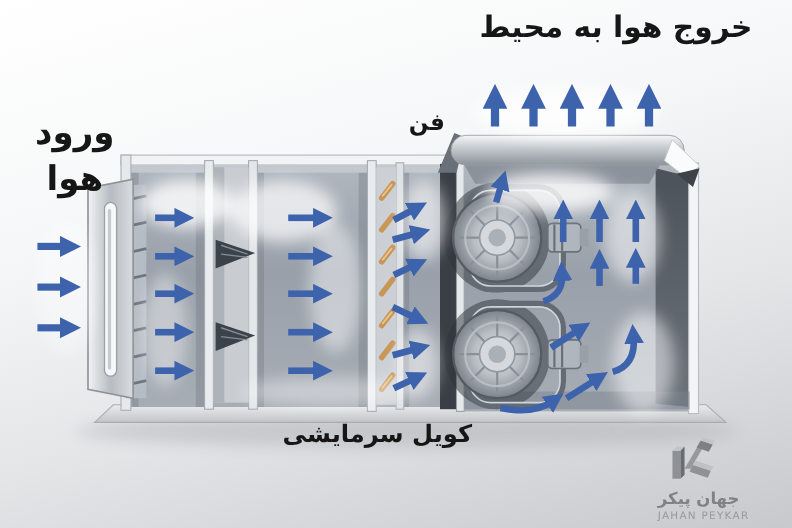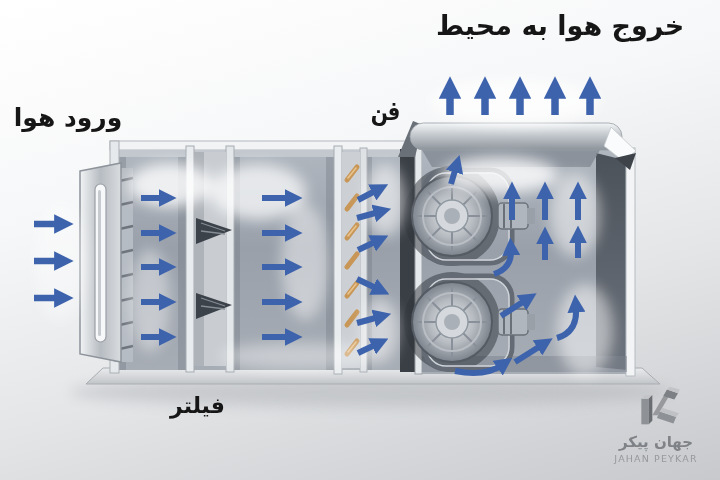--- a/index.html
+++ b/index.html
@@ -3,25 +3,25 @@
 <meta charset="utf-8">
 <style>
   html,body{margin:0;padding:0;width:720px;height:480px;overflow:hidden;
     font-family:"DejaVu Sans",sans-serif;}
   body{background:linear-gradient(165deg,#ffffff 0%,#f6f7f8 35%,#e3e5e7 65%,#c7c9cc 100%);}
   .stage{position:absolute;left:0;top:0;width:673px;height:480px;}
   svg.scene{position:absolute;left:0;top:0;}
   .lbl{position:absolute;color:#161616;font-weight:bold;text-align:center;
     direction:rtl;line-height:1.35;}
   .lbl-outlet{left:410px;top:8px;width:300px;font-size:27px;}
-  .lbl-inlet{left:7px;top:101px;width:122px;font-size:25px;}
-  .lbl-fan{left:358px;top:97px;width:60px;font-size:25px;font-family:Liberation Mono, monospace;}
+  .lbl-inlet{left:7px;top:101px;width:122px;font-size:31px;}
+  .lbl-fan{left:358px;top:97px;width:60px;font-size:21px;}
   .lbl-filter{left:150px;top:391px;width:95px;font-size:22px;}
   .lbl-coil{left:248px;top:381px;width:190px;font-size:22px;}
-  .logo{position:absolute;left:598px;top:384px;width:116px;text-align:center;}
+  .logo{position:absolute;left:598px;top:395px;width:116px;text-align:left;}
   .logo .fa{color:#7f8286;font-weight:bold;font-size:15px;direction:rtl;margin-top:1px;}
   .logo .en{color:#97999c;font-weight:normal;font-size:9.5px;letter-spacing:.12em;margin-top:2px;}
 </style>
 </head>
 <body>
 
 <div class="stage">
 
 <svg class="scene" width="720" height="480" viewBox="0 0 720 480">
   <defs>
@@ -260,22 +260,22 @@
       <path d="M557,338 Q578,332 576,307" marker-end="url(#ah)"></path>
       <path d="M455,371 Q485,377 502,365" marker-end="url(#ah)"></path>
       <path d="M515,362 L542,345" marker-end="url(#ah)"></path>
     </g>
   </g>
 </svg>
 
 <div class="lbl lbl-outlet">خروج هوا به محیط</div>
 <div class="lbl lbl-inlet">ورود هوا</div>
 <div class="lbl lbl-fan">فن</div>
-<div class="lbl lbl-filter">فیلتر</div>
 <div class="lbl lbl-coil">
+  <div>کویل سرمایشی</div>
 </div>
 
 <div class="logo">
   <svg width="56" height="44" viewBox="0 0 60 48">
     <polygon points="14,16 22,16 22,44 14,44" fill="#8e9196"></polygon>
     <polygon points="14,16 22,16 26,12 18,12" fill="#c2c4c7"></polygon>
     <polygon points="22,16 26,12 26,40 22,44" fill="#6a6d71"></polygon>
     <polygon points="26,34 40,10 46,10 32,34" fill="#97999d"></polygon>
     <polygon points="40,10 46,10 48,7 42,7" fill="#c6c8ca"></polygon>
     <polygon points="42,6 54,10 50,17 38,13" fill="#7d8084"></polygon>

